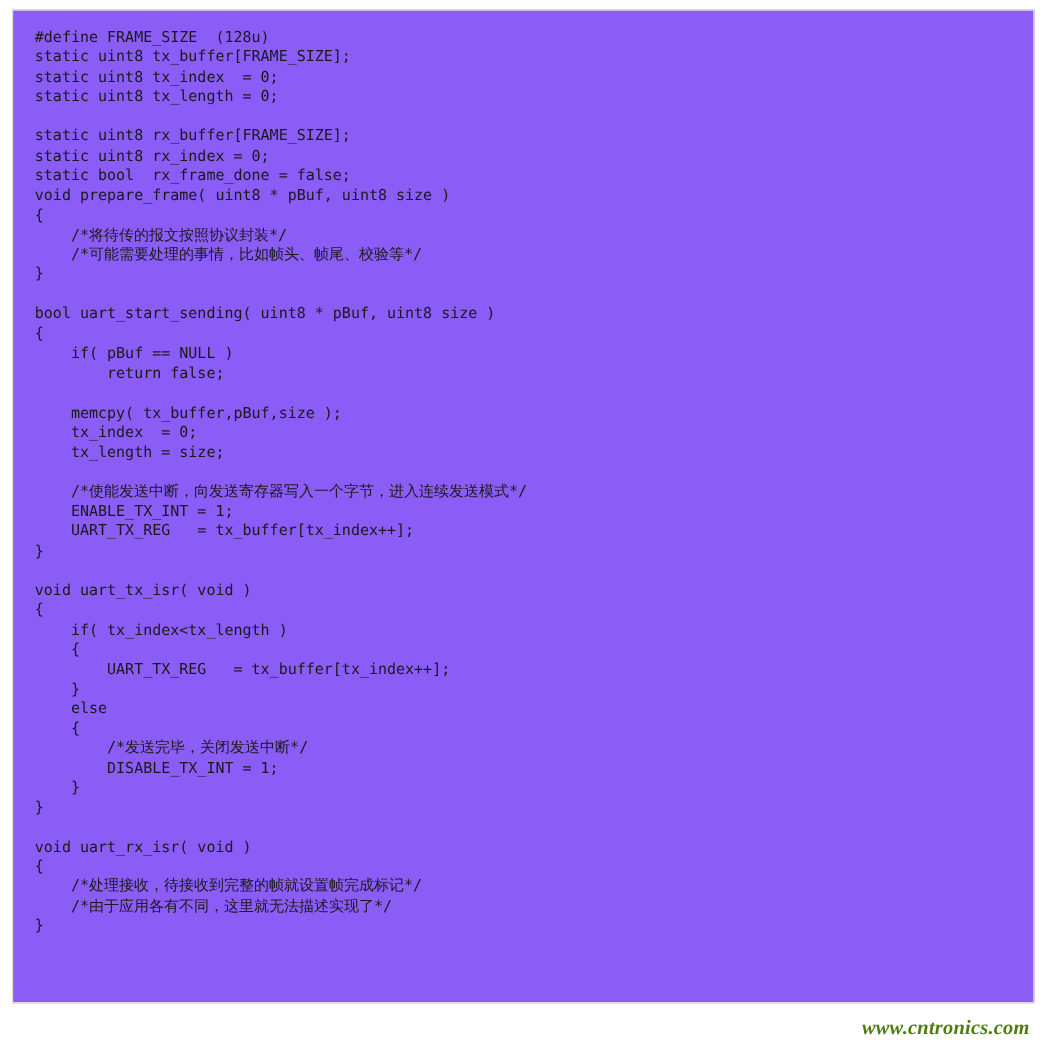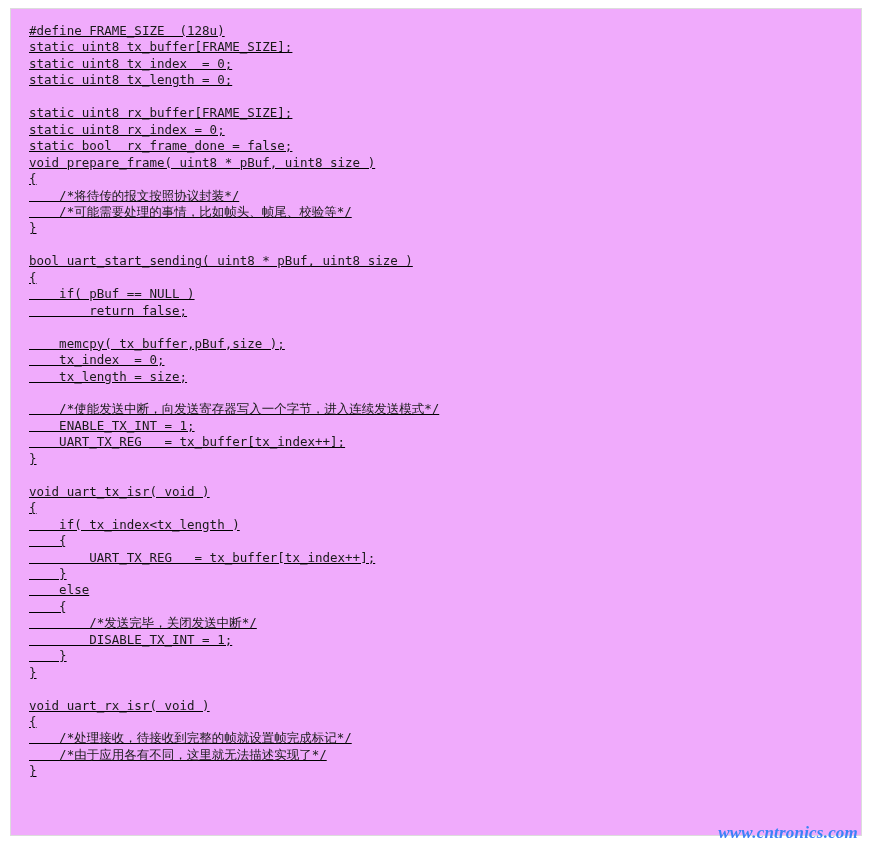--- a/index.html
+++ b/index.html
@@ -13,46 +13,45 @@
     font-family: "DejaVu Sans", sans-serif;
     position: relative;
     overflow: hidden;
   }
   #code-card {
     position: absolute;
     left: 10px;
     top: 8px;
     width: 852px;
     height: 828px;
-    background: #f0abfc;
+    background: #8b5cf6;
     border: 1px solid #dcdcdc;
     box-sizing: border-box;
     overflow: hidden;
-    text-decoration: underline;
   }
   #code-block {
     margin: 0;
     padding: 14px 18px 10px 18px;
     font-family: "DejaVu Sans Mono", monospace;
     font-size: 12.5px;
     line-height: 16.45px;
     color: #1a1a1a;
     white-space: pre;
     letter-spacing: 0px;
     tab-size: 4;
   }
   #watermark {
     position: absolute;
     right: 14px;
-    bottom: 24px;
+    bottom: 0;
     font-family: "Liberation Serif", serif;
     font-size: 17px;
     font-weight: bold;
     font-style: italic;
-    color: #3b82f6;
+    color: #4d7c0f;
     letter-spacing: 0.2px;
   }
 </style>
 </head>
 <body>
 
 <div id="code-card">
   <pre id="code-block">#define FRAME_SIZE  (128u)
 static uint8 tx_buffer[FRAME_SIZE];
 static uint8 tx_index  = 0;

